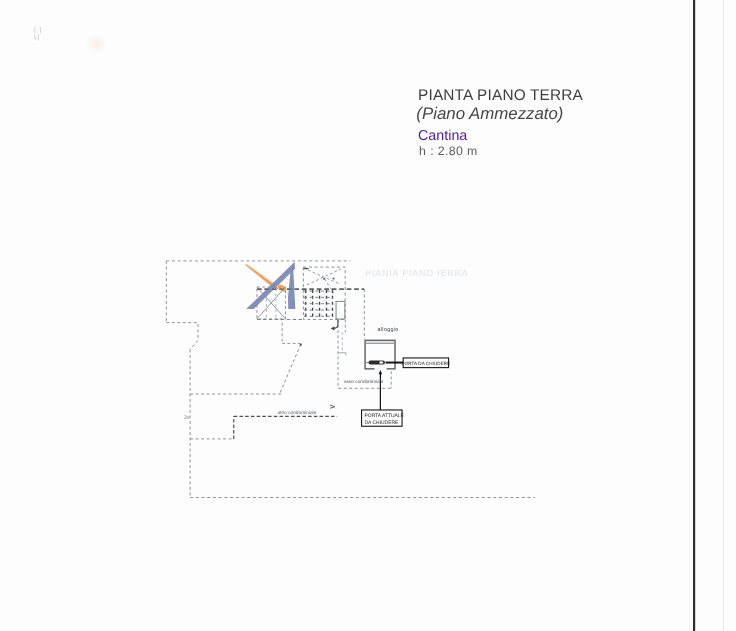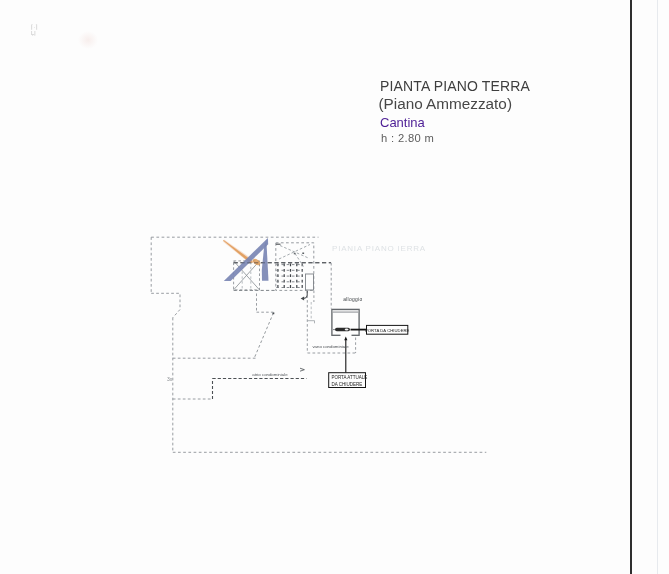--- a/index.html
+++ b/index.html
@@ -12,21 +12,21 @@
 <div class="abs" style="left:657px;top:0;width:1px;height:574px;background:#e7eaee;"></div>
 
 <div class="abs" style="left:630.4px;top:0;width:1.3px;height:574px;background:#2e2e2e;"></div>
 
 <div class="abs" style="left:31px;top:23px;color:#c3c3c3;font-size:6px;">⌈·⌉<br>Ļļ</div>
 
 <div class="abs" style="left:78px;top:31px;width:20px;height:18px;background:radial-gradient(closest-side,rgba(243,226,223,0.55),rgba(255,255,255,0));"></div>
 
 <div class="abs" style="left:380px;top:77.5px;font-size:14px;color:#3e3e3e;letter-spacing:0.15px;">PIANTA PIANO TERRA</div>
 
-<div class="abs" style="left:378.5px;top:95px;font-size:15.3px;color:#474747;letter-spacing:0px;">(Piano Ammezzato)</div>
+<div class="abs" style="left:378.5px;top:95px;font-size:15.3px;color:#474747;letter-spacing:0px;font-style:italic;">(Piano Ammezzato)</div>
 
 <div class="abs" style="left:380px;top:114.5px;font-size:13px;color:#4c1d95;">Cantina</div>
 
 <div class="abs" style="left:381px;top:132px;font-size:11.2px;color:#5d5d5d;letter-spacing:0.35px;">h : 2.80 m</div>
 
 <svg class="abs" style="left:0;top:0;" width="669" height="574" viewBox="0 0 669 574">
   <defs></defs>
   <g fill="none" stroke-linecap="butt">
 
     <text x="332" y="250.5" font-family="Liberation Sans" font-size="8" fill="#dde1e4" opacity="0.95" letter-spacing="0.8">PIANIA PIANO IERRA</text>

